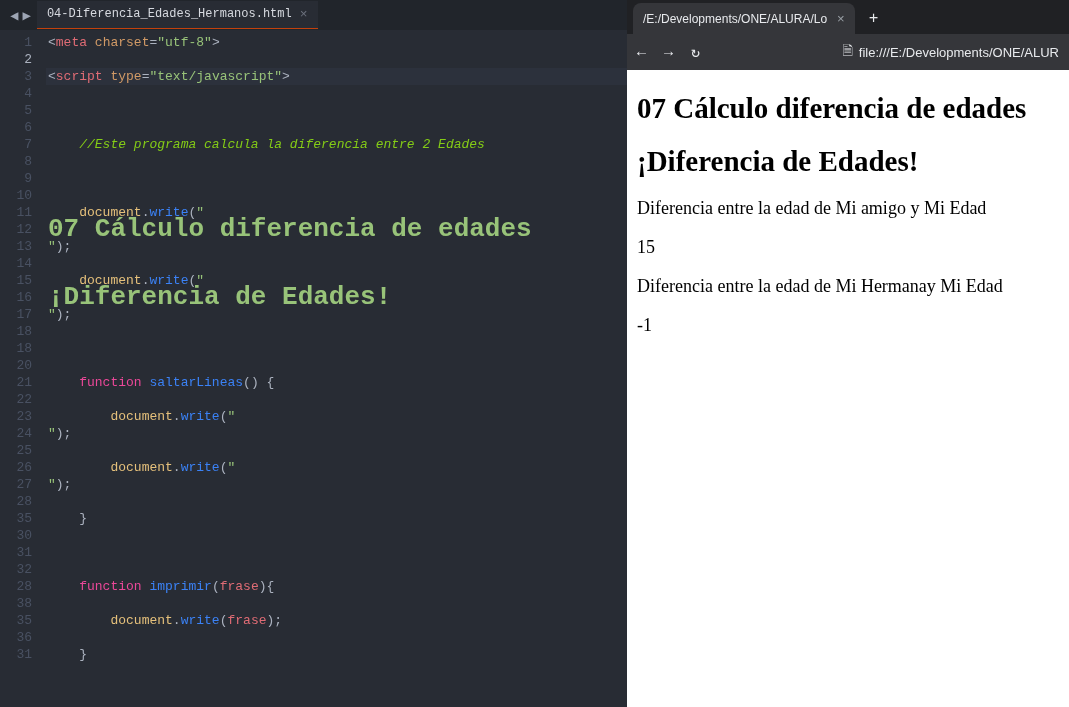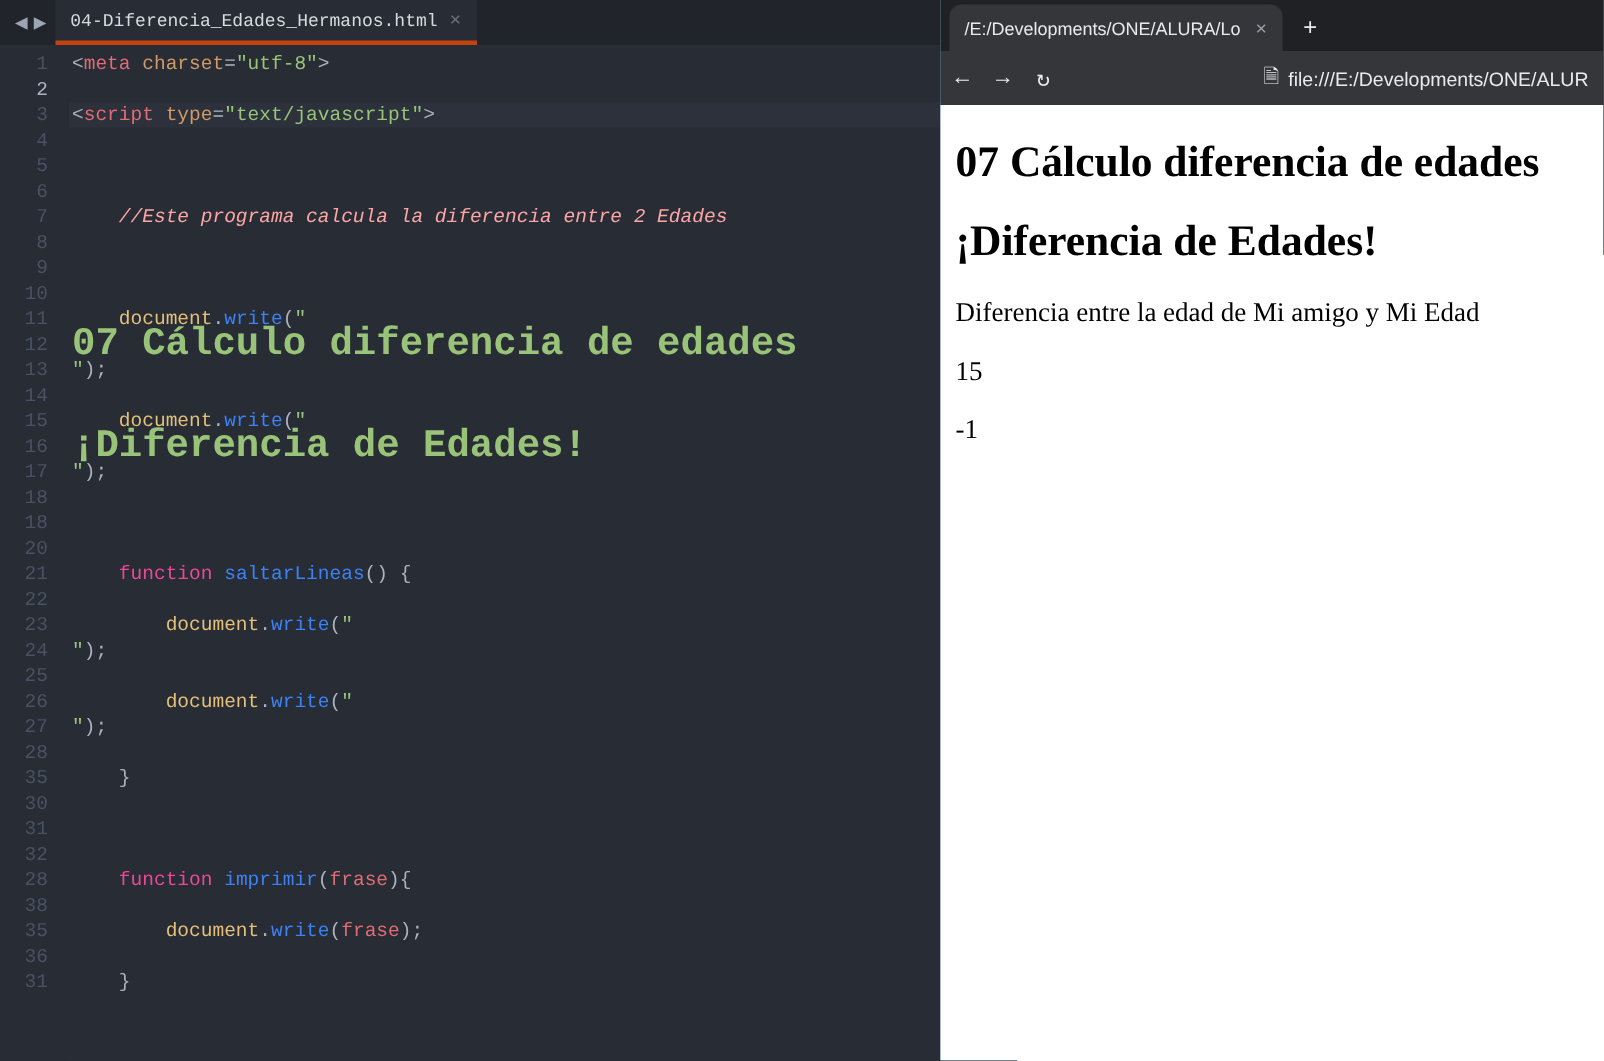--- a/index.html
+++ b/index.html
@@ -5,48 +5,48 @@
   * { margin: 0; padding: 0; box-sizing: border-box; }
   body {
     font-family: Consolas, 'Courier New', monospace;
     background: #282c34;
     display: flex;
     width: 1069px;
     height: 707px;
     overflow: hidden;
   }
   .editor-pane { width: 627px; display: flex; flex-direction: column; background: #282c34; }
-  .browser-pane { flex: 1; display: flex; flex-direction: column; background: #7dd3fc; }
+  .browser-pane { flex: 1; display: flex; flex-direction: column; background: #f97316; }
   .tab-bar {
     background: #21252b; height: 30px; display: flex; align-items: center;
     padding-left: 4px; gap: 0;
   }
   .nav-arrows { display: flex; gap: 4px; padding: 0 6px; color: #9da5b4; font-size: 14px; }
   .nav-arrows span { cursor: pointer; }
   .tab {
     background: #282c34; color: #d7dae0; padding: 6px 10px;
-    font-size: 12px; display: flex; align-items: center; gap: 8px;
-    border-bottom: 3px solid #c2410c;
+    font-size: 12px; display: flex; align-items: flex-start; gap: 8px;
+    border-bottom: 1px solid #c2410c;
   }
   .tab .close { color: #6b717d; font-size: 13px; cursor: pointer; }
   .code-area { flex: 1; display: flex; overflow: hidden; }
   .gutter {
     width: 46px; background: #282c34; color: #495162; text-align: right;
     padding: 4px 14px 4px 0; font-size: 13px; line-height: 17px;
     user-select: none;
   }
   .gutter .current { color: #abb2bf; }
   .code {
     flex: 1; padding: 4px 0; font-size: 13px; line-height: 17px; color: #abb2bf;
     white-space: pre; overflow: hidden;
   }
   .p  { color: #ec4899; } 
   .o  { color: #d19a66; } 
   .g  { color: #98c379; } 
-  .c  { color: #fca5a5; font-style: italic; } 
+  .c  { color: #84cc16; font-style: italic; } 
   .r  { color: #e06c75; } 
   .y  { color: #e5c07b; } 
   .b  { color: #3b82f6; } 
   .w  { color: #abb2bf; }
   .line.hl { background: #2c313c; }
   .line { display: block; padding-left: 2px; }
 
   
   .b-tabbar {
     background: #202124; height: 34px; display: flex; align-items: flex-end;
@@ -186,15 +186,16 @@
     <div class="b-url">
       <span>🗎</span>
       <span>file:///E:/Developments/ONE/ALUR</span>
     </div>
   </div>
   <div class="b-content">
     <h1>07 Cálculo diferencia de edades</h1>
     <h1>¡Diferencia de Edades!</h1>
     <p>Diferencia entre la edad de Mi amigo y Mi Edad</p>
     <p>15</p>
+    <p>Diferencia entre la edad de Mi Hermanay Mi Edad</p>
     <p>-1</p>
   </div>
 </div>
 
 </body></html>

